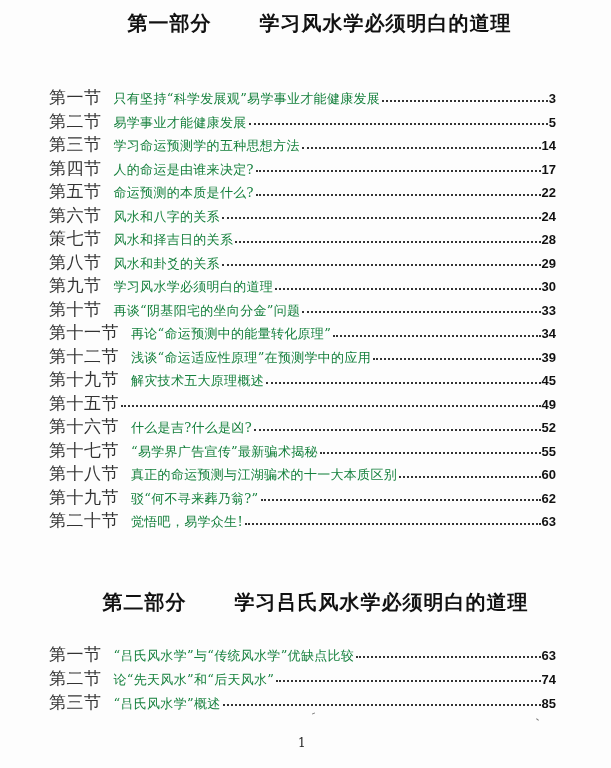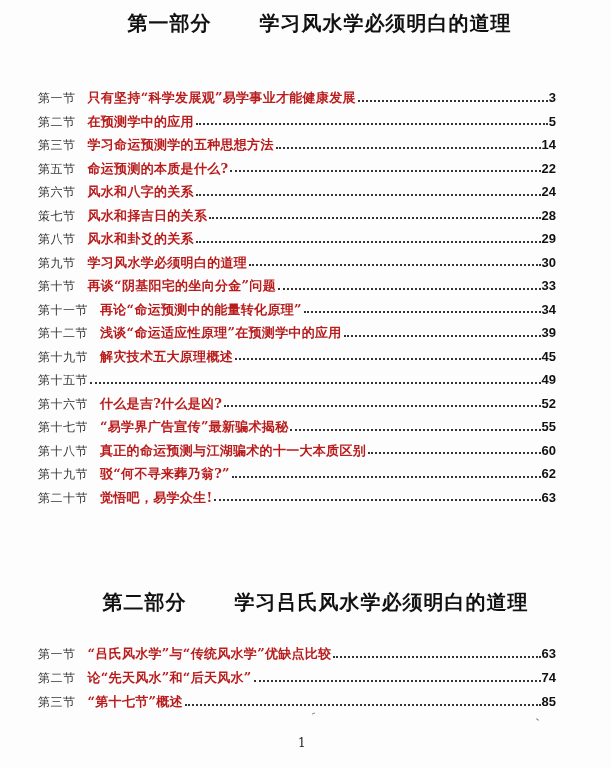--- a/index.html
+++ b/index.html
@@ -49,29 +49,29 @@
       align-items: baseline;
       height: 23.5px;
       font-size: 13px;
       line-height: 23.5px;
       white-space: nowrap;
     }
     .toc.t2 .toc-row { height: 24px; line-height: 24px; }
     .sec-label {
       flex: 0 0 auto;
       color: #333;
-      font-size: 12px;
+      font-size: 17px;
       letter-spacing: 0.5px;
+      margin-left: 11px;
     }
     .sec-title {
       flex: 0 0 auto;
       margin-left: 12px;
-      color: #b91c1c;
+      color: #15803d;
       letter-spacing: 0.3px;
-      font-weight: bold;
     }
     .leader {
       flex: 1 1 auto;
       overflow: hidden;
       margin: 0 1px 0 2px;
       height: 10px;
       align-self: center;
       border-bottom: 2px dotted #333;
       position: relative;
       top: -2px;
@@ -109,31 +109,37 @@
 
   <div class="toc t1">
     <div class="toc-row">
         <span class="sec-label">第一节</span>
         <span class="sec-title">只有坚持“科学发展观”易学事业才能健康发展</span>
         <span class="leader"></span>
         <span class="page-no">3</span>
       </div>
     <div class="toc-row">
         <span class="sec-label">第二节</span>
-        <span class="sec-title">在预测学中的应用</span>
+        <span class="sec-title">易学事业才能健康发展</span>
         <span class="leader"></span>
         <span class="page-no">5</span>
       </div>
     <div class="toc-row">
         <span class="sec-label">第三节</span>
         <span class="sec-title">学习命运预测学的五种思想方法</span>
         <span class="leader"></span>
         <span class="page-no">14</span>
       </div>
     <div class="toc-row">
+        <span class="sec-label">第四节</span>
+        <span class="sec-title">人的命运是由谁来决定?</span>
+        <span class="leader"></span>
+        <span class="page-no">17</span>
+      </div>
+    <div class="toc-row">
         <span class="sec-label">第五节</span>
         <span class="sec-title">命运预测的本质是什么?</span>
         <span class="leader"></span>
         <span class="page-no">22</span>
       </div>
     <div class="toc-row">
         <span class="sec-label">第六节</span>
         <span class="sec-title">风水和八字的关系</span>
         <span class="leader"></span>
         <span class="page-no">24</span>
@@ -229,21 +235,21 @@
         <span class="page-no">63</span>
       </div>
     <div class="toc-row">
         <span class="sec-label">第二节</span>
         <span class="sec-title">论“先天风水”和“后天风水”</span>
         <span class="leader"></span>
         <span class="page-no">74</span>
       </div>
     <div class="toc-row">
         <span class="sec-label">第三节</span>
-        <span class="sec-title">“第十七节”概述</span>
+        <span class="sec-title">“吕氏风水学”概述</span>
         <span class="leader"></span>
         <span class="page-no">85</span>
       </div>
   </div>
 
   <div class="speck" style="top:713px;left:312px;"></div>
   <div class="speck" style="top:719px;left:536px;transform:rotate(40deg);"></div>
 
   <div class="folio">1</div>
 </div>

